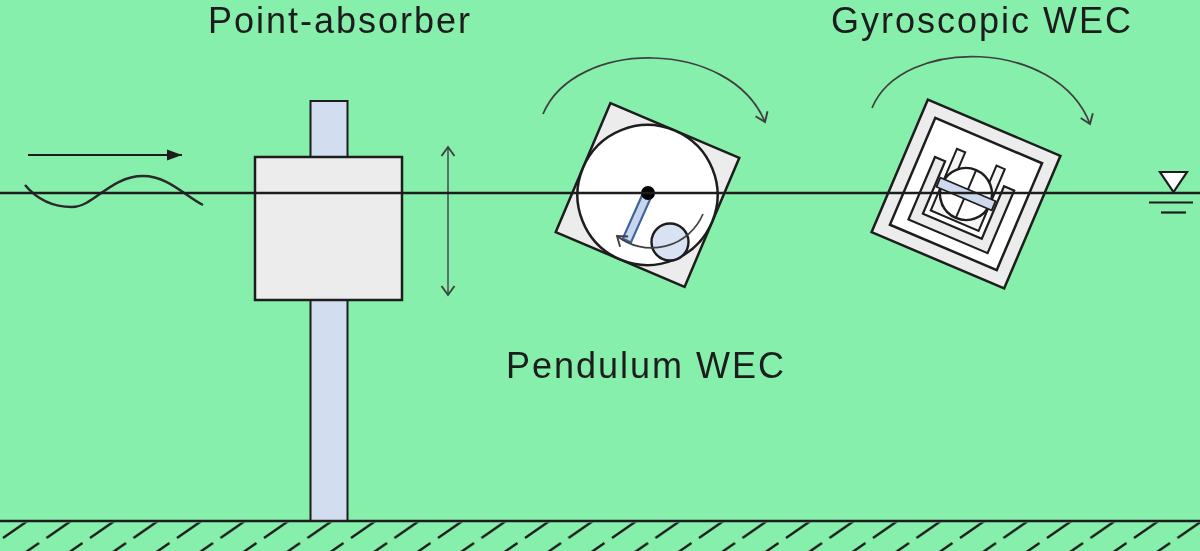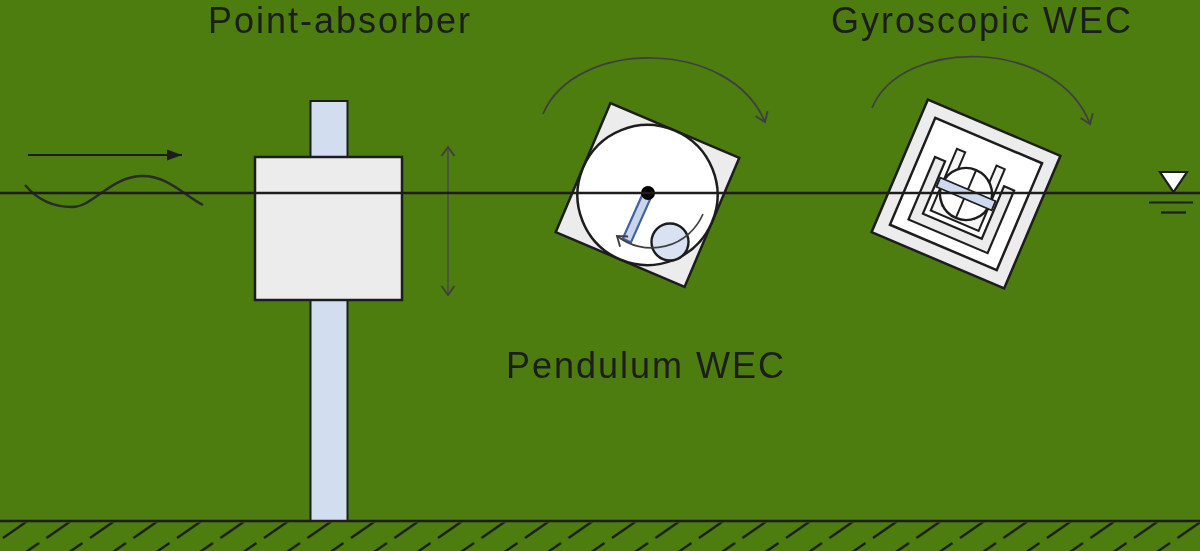--- a/index.html
+++ b/index.html
@@ -1,16 +1,16 @@
 <!DOCTYPE html>
 <html><head>
 <meta charset="utf-8">
 <style>
   html,body{margin:0;padding:0;background:#ffffff;}
-  .stage{position:relative;width:1200px;height:551px;background:#4d7c0f;overflow:hidden;}
+  .stage{position:relative;width:1200px;height:551px;background:#86efac;overflow:hidden;}
   svg{display:block;}
   .thin-arrow{stroke:#3f3f3f;fill:none;stroke-width:1.7;}
   text.fig-label{
     font-family:"Liberation Sans", sans-serif;
     font-size:36px;
     letter-spacing:2px;
     fill:#1d1d1d;
     text-anchor:middle;
   }
 </style>

